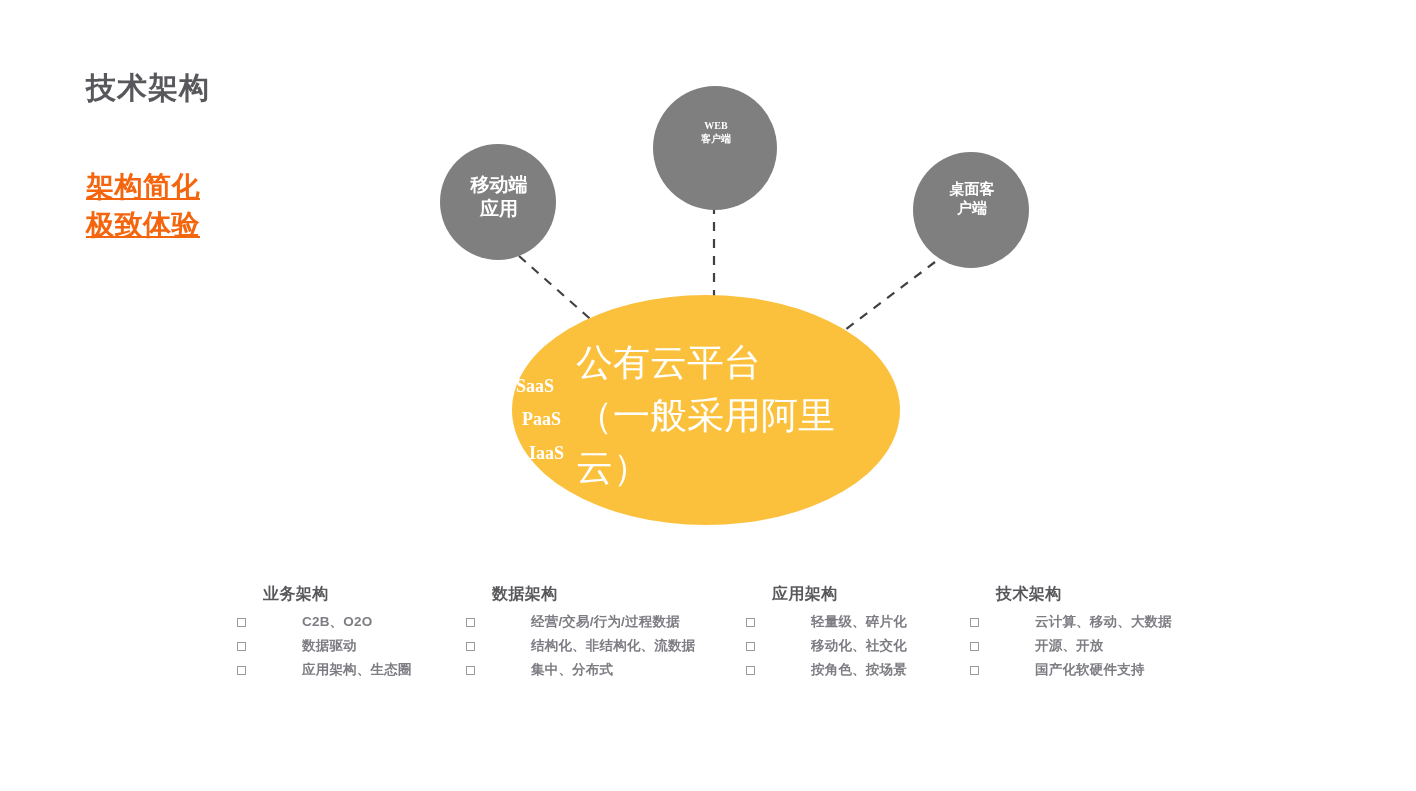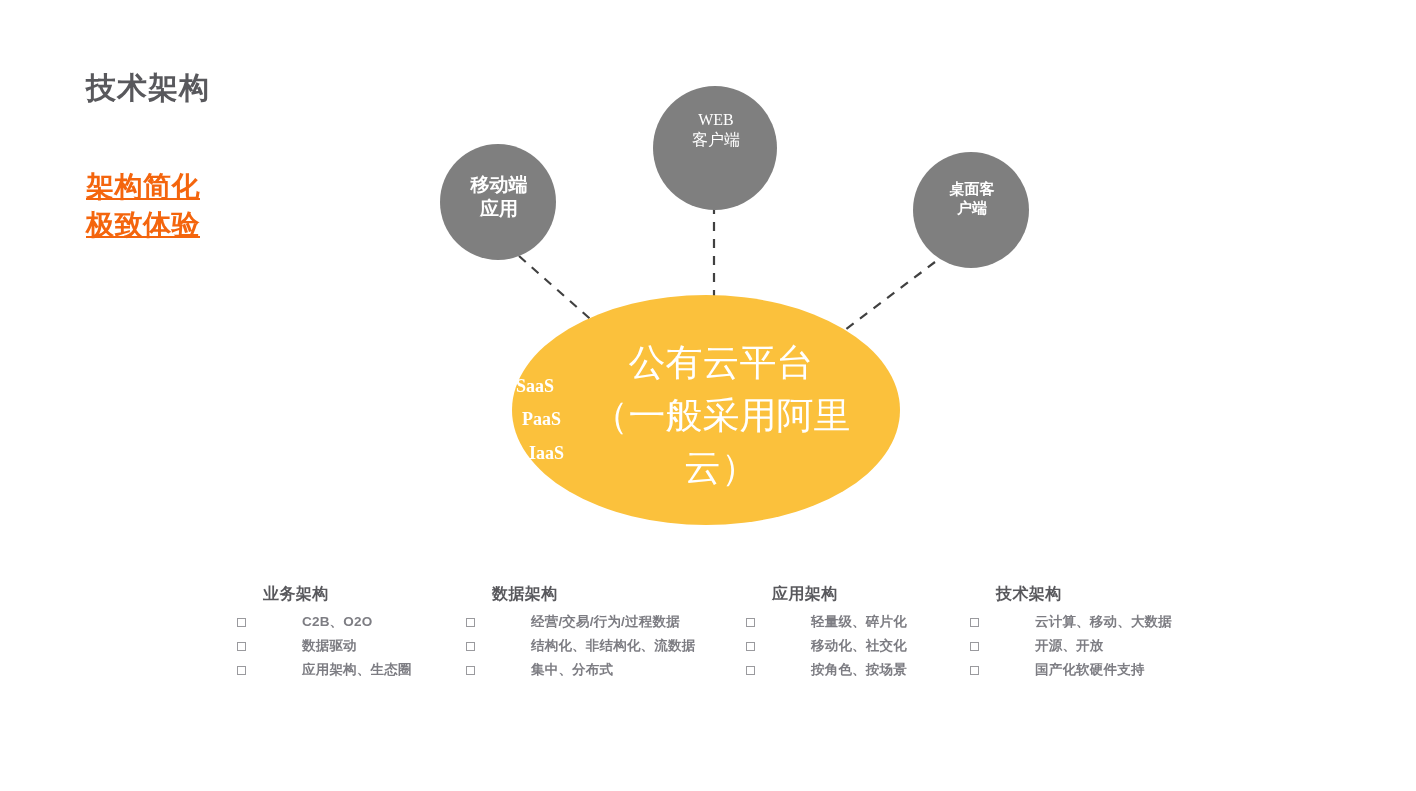--- a/index.html
+++ b/index.html
@@ -70,42 +70,42 @@
 
   .label-mobile {
     left: 440px;
     top: 173px;
     width: 118px;
     font-size: 19px;
     font-weight: bold;
   }
   .label-web {
     left: 656px;
-    top: 110px;
+    top: 120px;
     width: 120px;
-    font-size: 16px;
-    font-weight: normal;
+    font-size: 10px;
+    font-weight: bold;
   }
   .label-desktop {
     left: 913px;
     top: 180px;
     width: 118px;
     font-size: 15px;
     font-weight: bold;
   }
 
   .cloud-title {
     position: absolute;
     left: 576px;
     top: 337px;
     width: 290px;
     font-family: "Liberation Serif", "DejaVu Serif", serif;
     font-size: 37px;
     color: #ffffff;
-    text-align: center;
+    text-align: left;
     line-height: 1.42;
     pointer-events: none;
   }
 
   .stack-labels {
     position: absolute;
     left: 516px;
     top: 370px;
     width: 80px;
     font-family: "Liberation Serif", "DejaVu Serif", serif;

